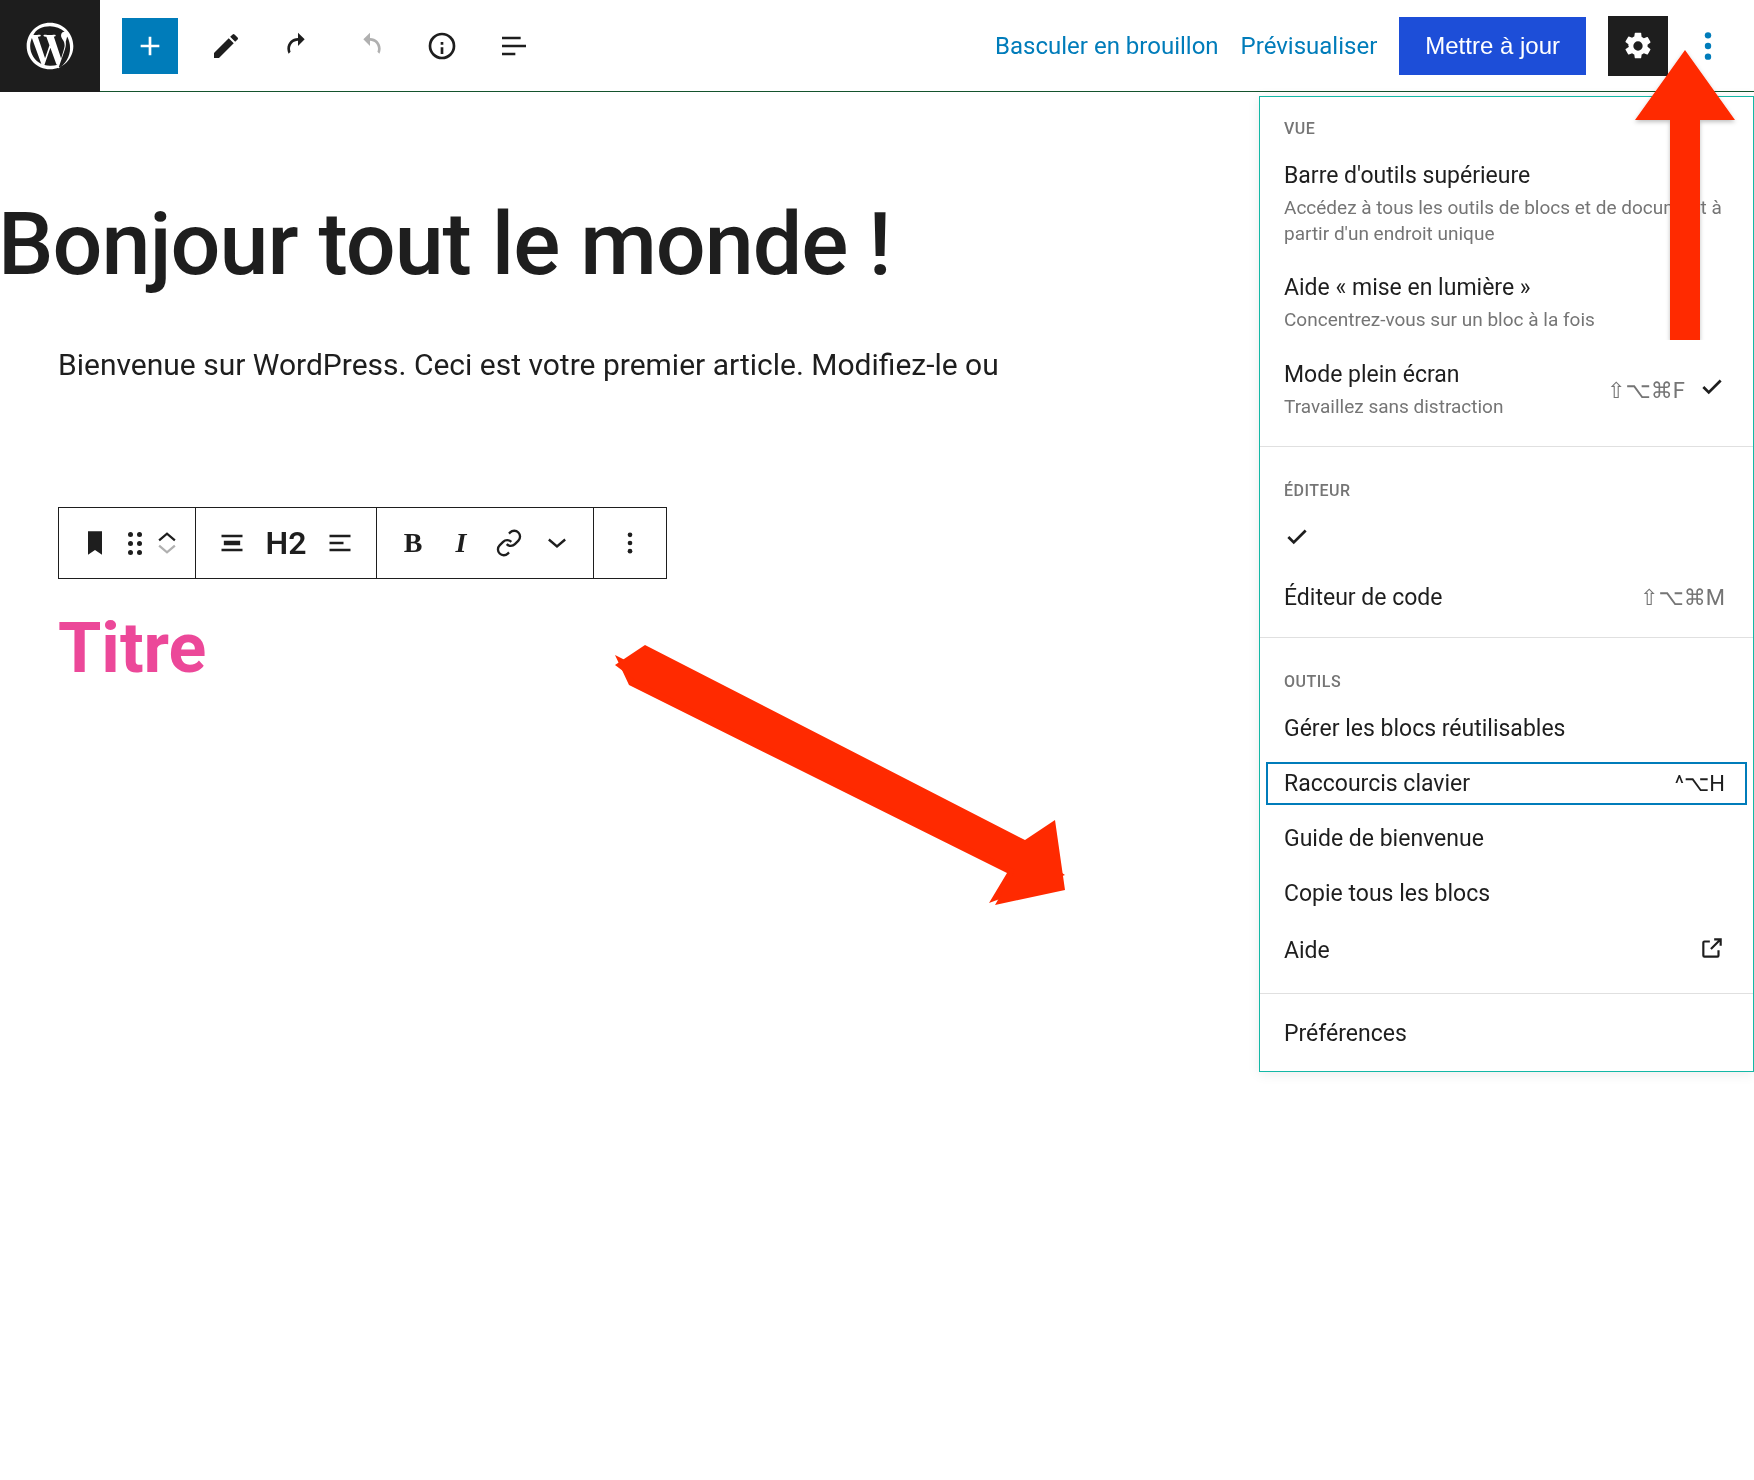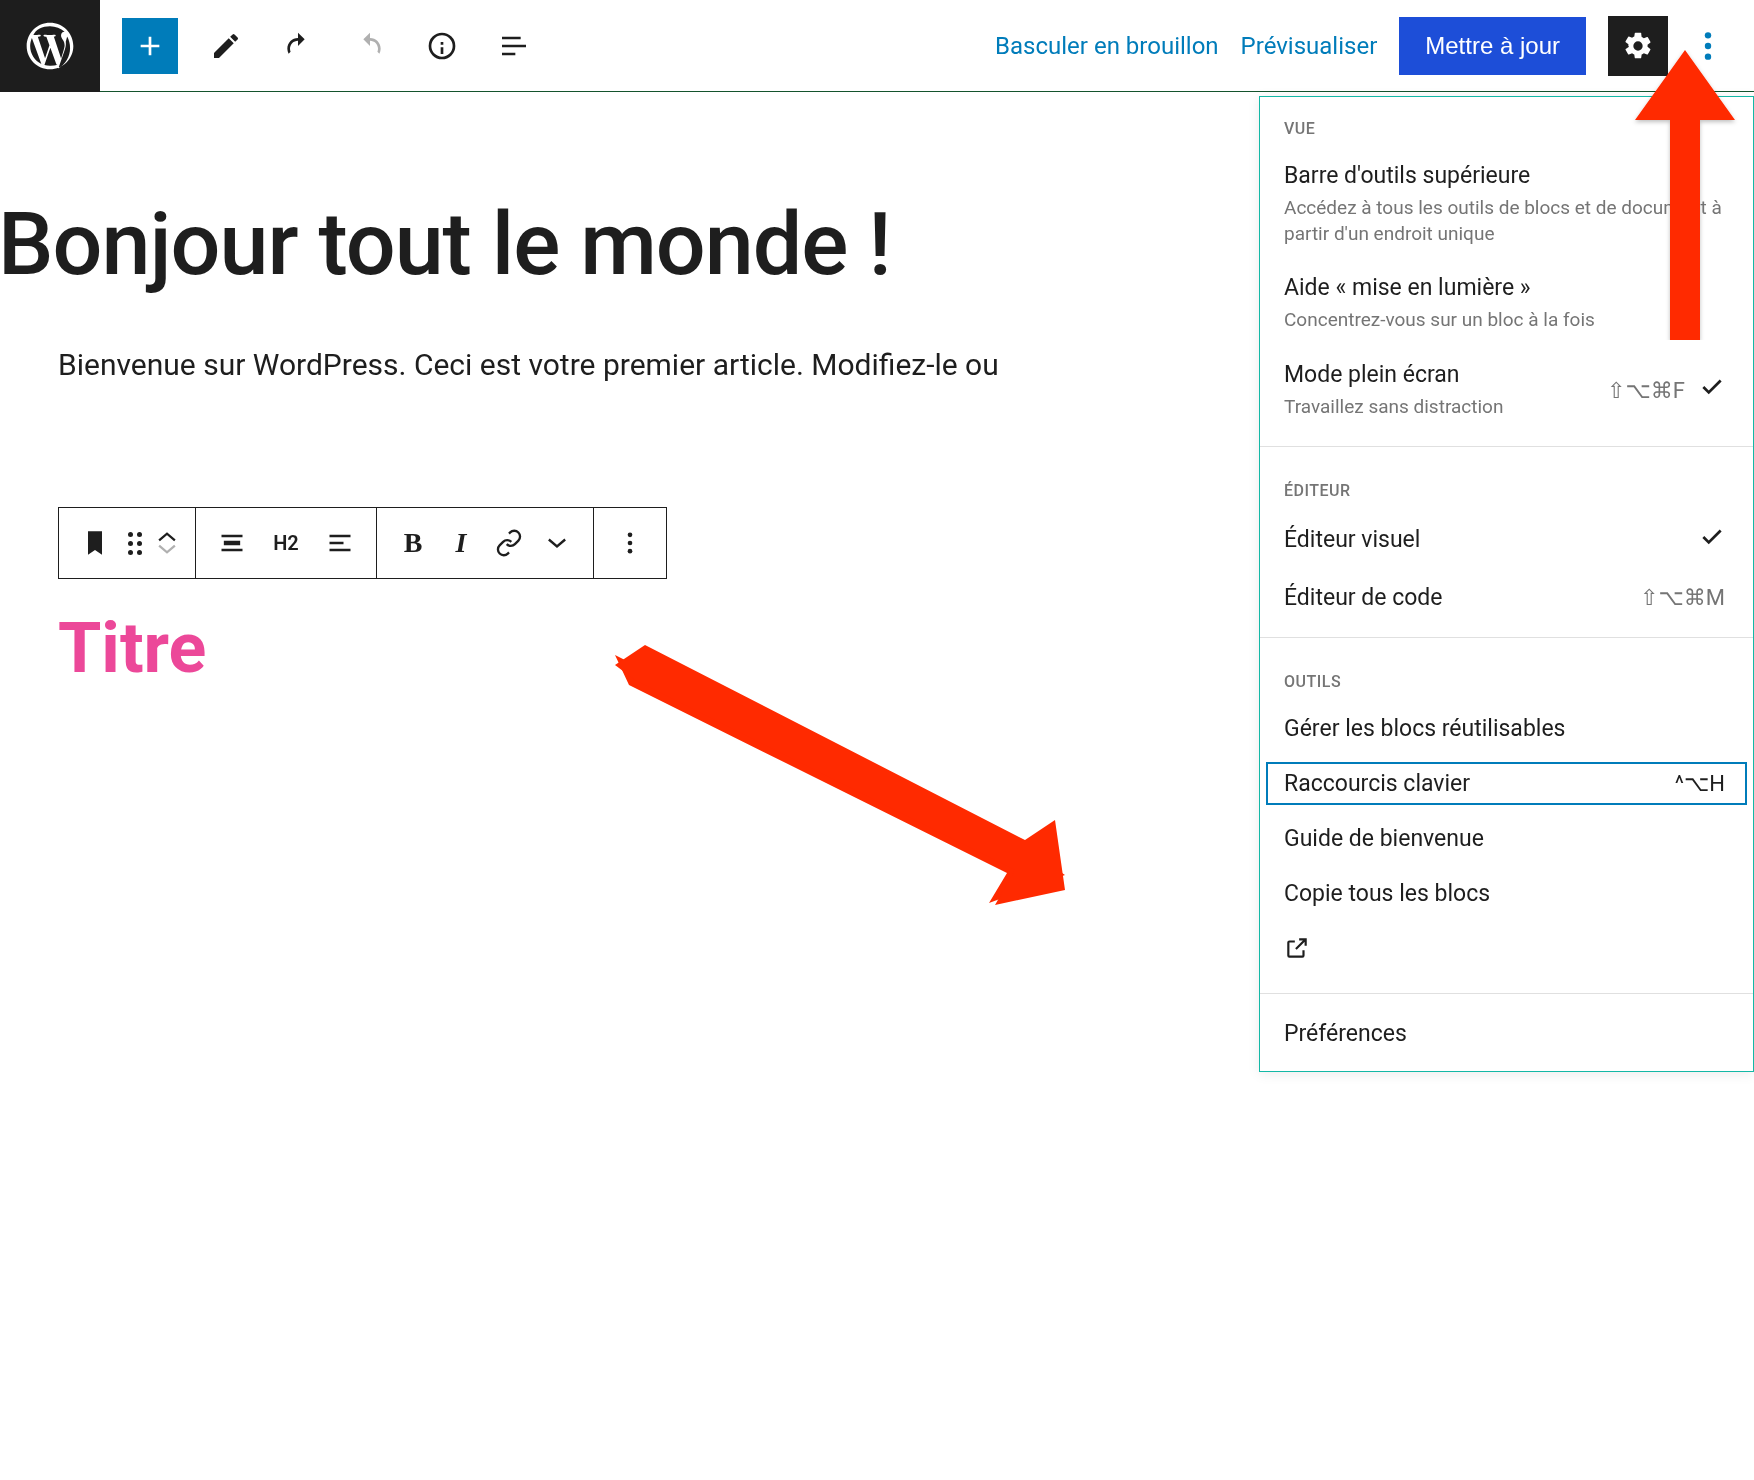--- a/index.html
+++ b/index.html
@@ -117,21 +117,21 @@
     display: flex;
     align-items: center;
     border-right: 1px solid #1e1e1e;
     padding: 0 12px;
   }
   .tb-group:last-child { border-right: none; }
   .tb-item {
     width: 48px; height: 48px;
     display: flex; align-items: center; justify-content: center;
     cursor: pointer;
-    font-size: 20px;
+    font-size: 32px;
     font-weight: 600;
     color: #1e1e1e;
   }
   .tb-item.wide { width: 60px; }
   .tb-item svg { width: 28px; height: 28px; fill: #1e1e1e; }
   .mover {
     display: flex; flex-direction: column; align-items: center;
     width: 36px;
   }
   .mover svg { width: 18px; height: 12px; fill: #1e1e1e; }
@@ -361,23 +361,20 @@
       <span class="check"><svg viewBox="0 0 24 24">
             <path d="M4 12l5 5L20 6"></path>
           </svg></span>
     </div>
   </div>
 
   <div class="dd-divider"></div>
   <div class="dd-section-title">ÉDITEUR</div>
 
   <div class="dd-item">
-    <div class="labels">
-        <div class="title">Éditeur visuel</div>
-      </div>
     <div class="right">
         <span class="check"><svg viewBox="0 0 24 24">
             <path d="M4 12l5 5L20 6"></path>
           </svg></span>
       </div>
   </div>
 
   <div class="dd-item">
     <div class="labels">
         <div class="title">Éditeur de code</div>
@@ -411,20 +408,23 @@
       </div>
   </div>
 
   <div class="dd-item">
     <div class="labels">
         <div class="title">Copie tous les blocs</div>
       </div>
   </div>
 
   <div class="dd-item">
+    <div class="labels">
+        <div class="title">Aide</div>
+      </div>
     <div class="right">
         <span class="extlink"><svg viewBox="0 0 24 24">
             <path d="M14 4h6v6M20 4l-9 9M18 14v5a1 1 0 0 1-1 1H5a1 1 0 0 1-1-1V7a1 1 0 0 1 1-1h5"></path>
           </svg></span>
       </div>
   </div>
 
   <div class="dd-divider"></div>
 
   <div class="dd-item" style="padding-bottom:24px;">

